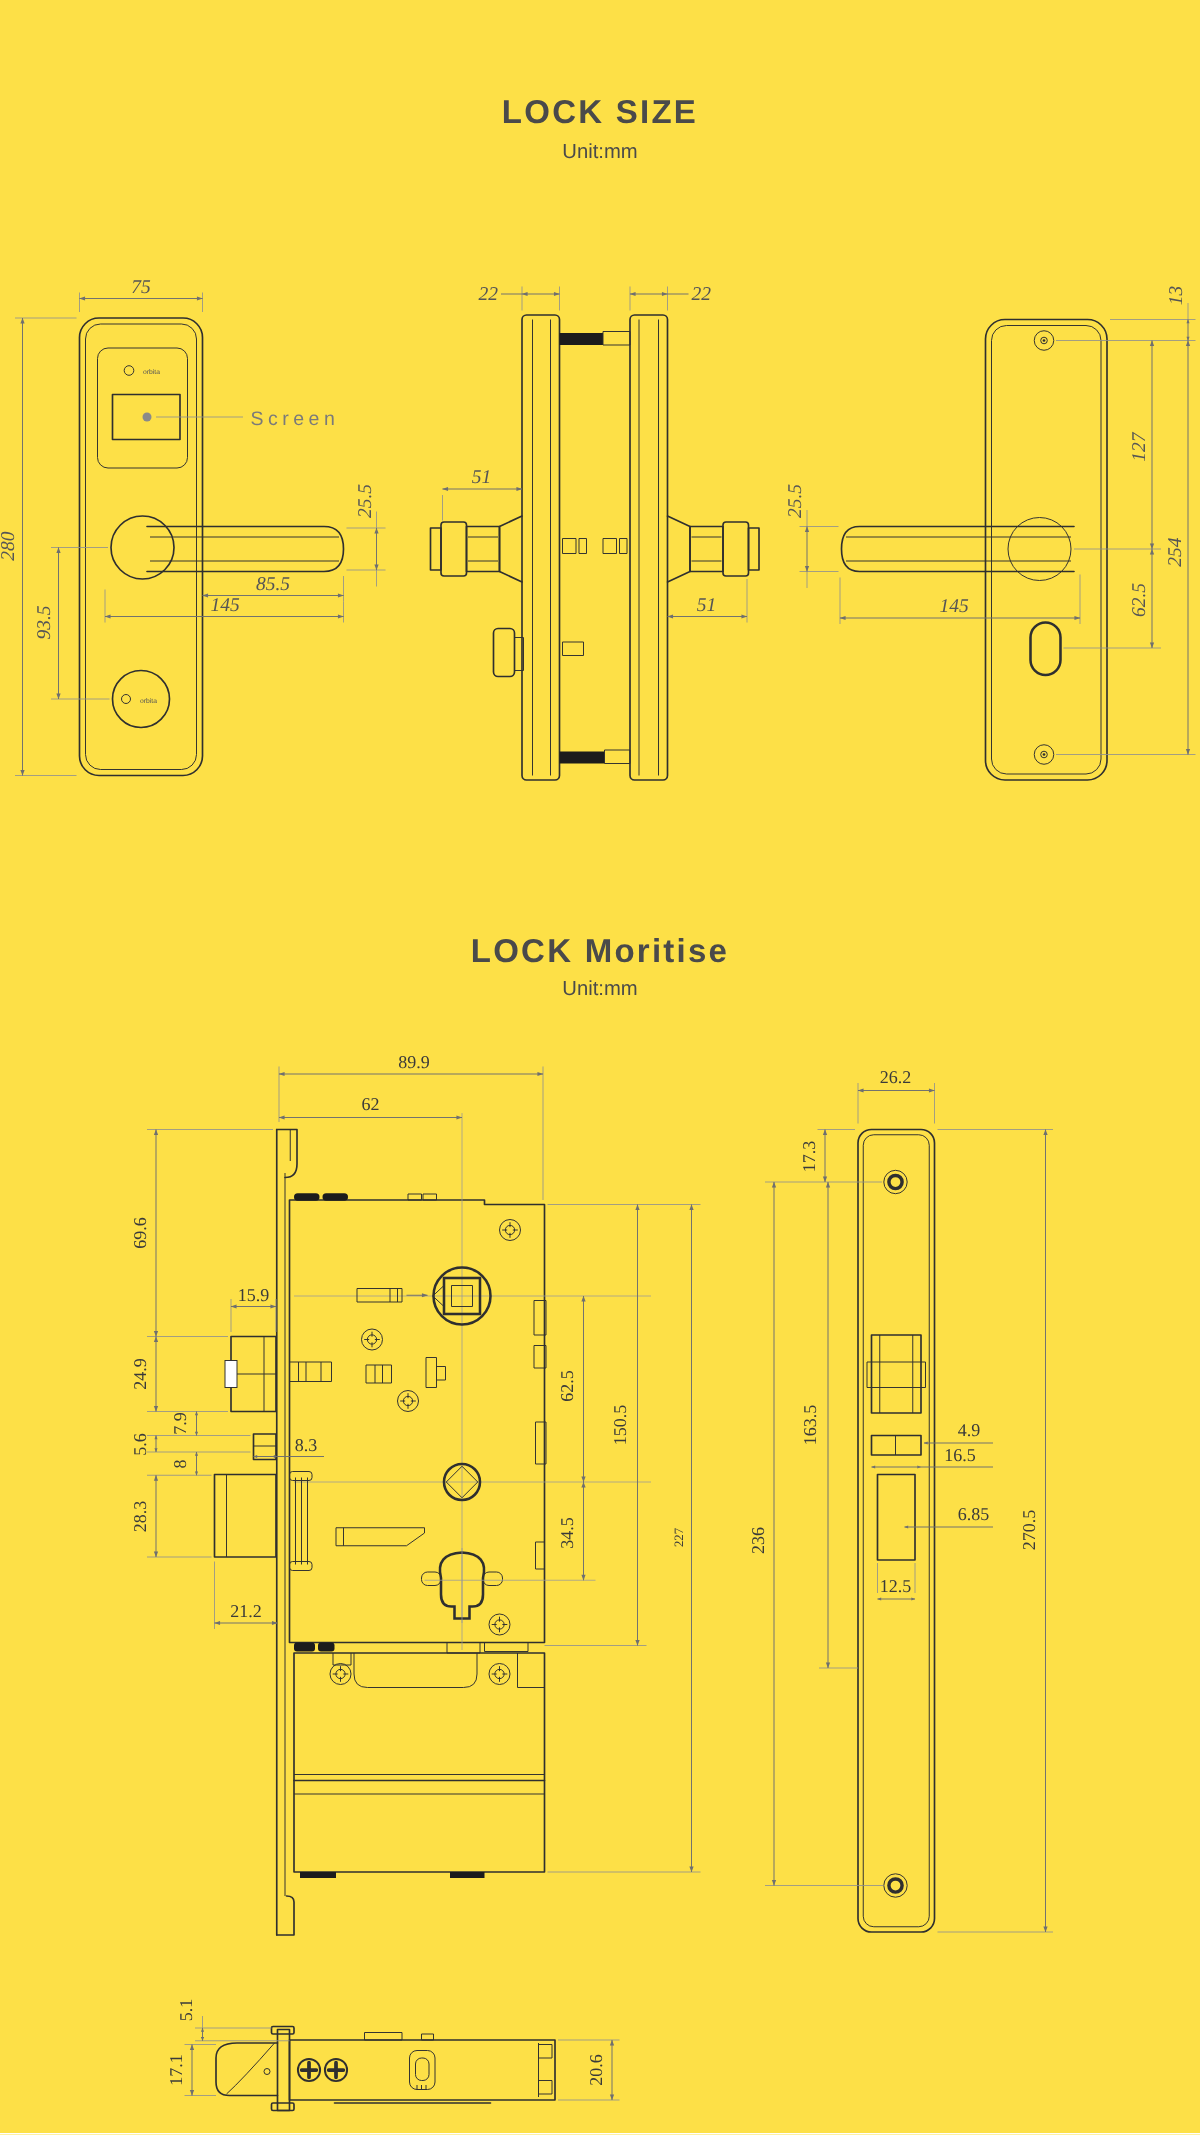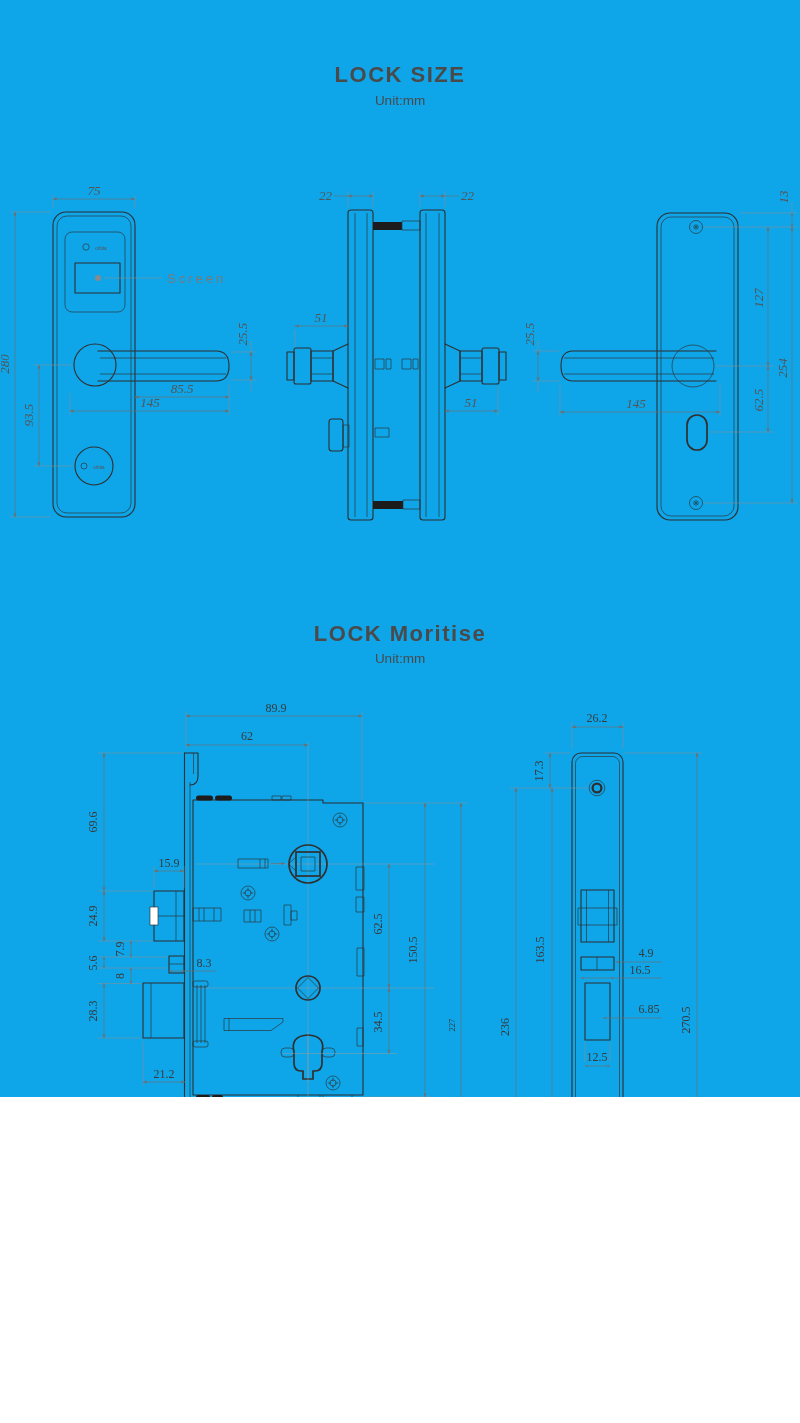--- a/index.html
+++ b/index.html
@@ -1,16 +1,16 @@
 <!DOCTYPE html>
 <html><head>
 <meta charset="utf-8">
 <style>
   html,body{margin:0;padding:0;background:#ffffff;}
-  .page{width:800px;height:1097px;margin:0 auto;background:#0ea5e9;position:relative;font-family:"Liberation Sans",sans-serif;}
+  .page{width:800px;height:1422px;margin:0 auto;background:#fde047;position:relative;font-family:"Liberation Sans",sans-serif;}
   svg{display:block;}
   .ln{stroke:#2f2f2f;stroke-width:1.1;fill:none;stroke-linejoin:round;stroke-linecap:round;}
   .ln2{stroke:#2f2f2f;stroke-width:0.65;fill:none;stroke-linejoin:round;}
   .thk{stroke:#2f2f2f;stroke-width:1.7;fill:none;}
   .dk{fill:#1c1c1c;stroke:none;}
   .wh{fill:#ffffff;}
   .dim{stroke:#6f6f6f;stroke-width:0.65;fill:none;}
   .ext{stroke:#8f8f8f;stroke-width:0.55;fill:none;}
   .cl{stroke:#9a9a9a;stroke-width:0.5;fill:none;}
   text{user-select:none;}

